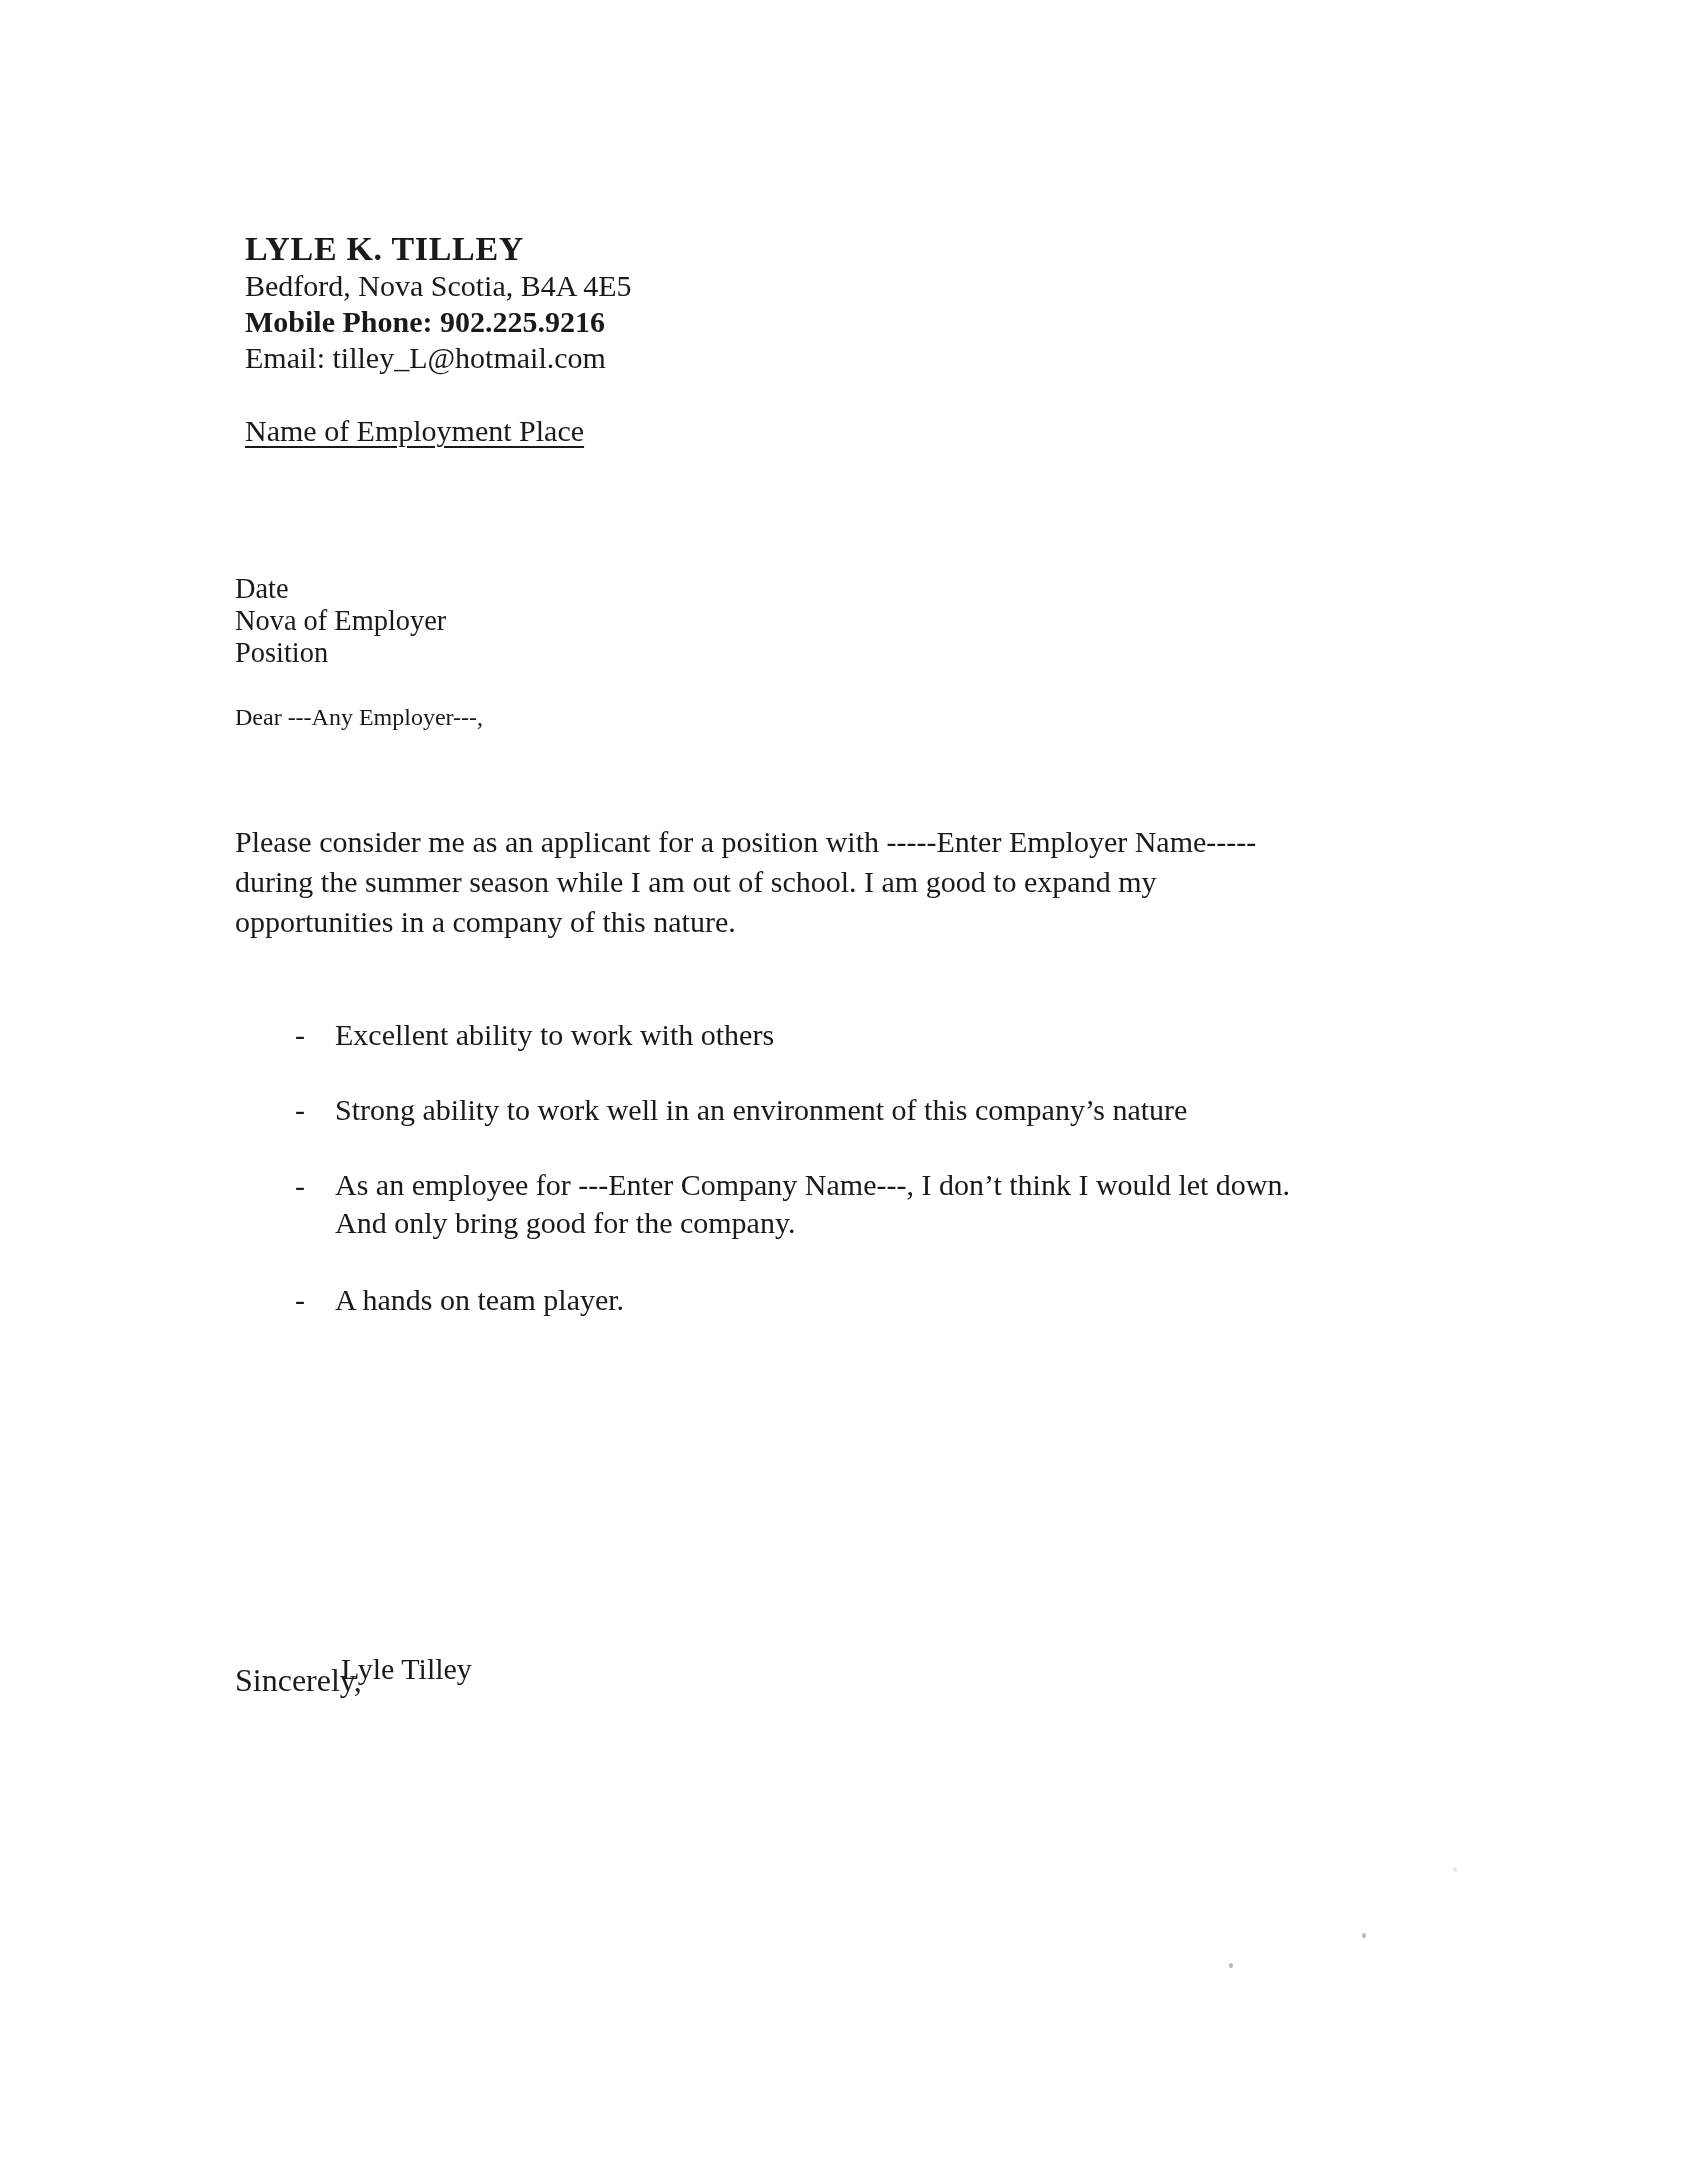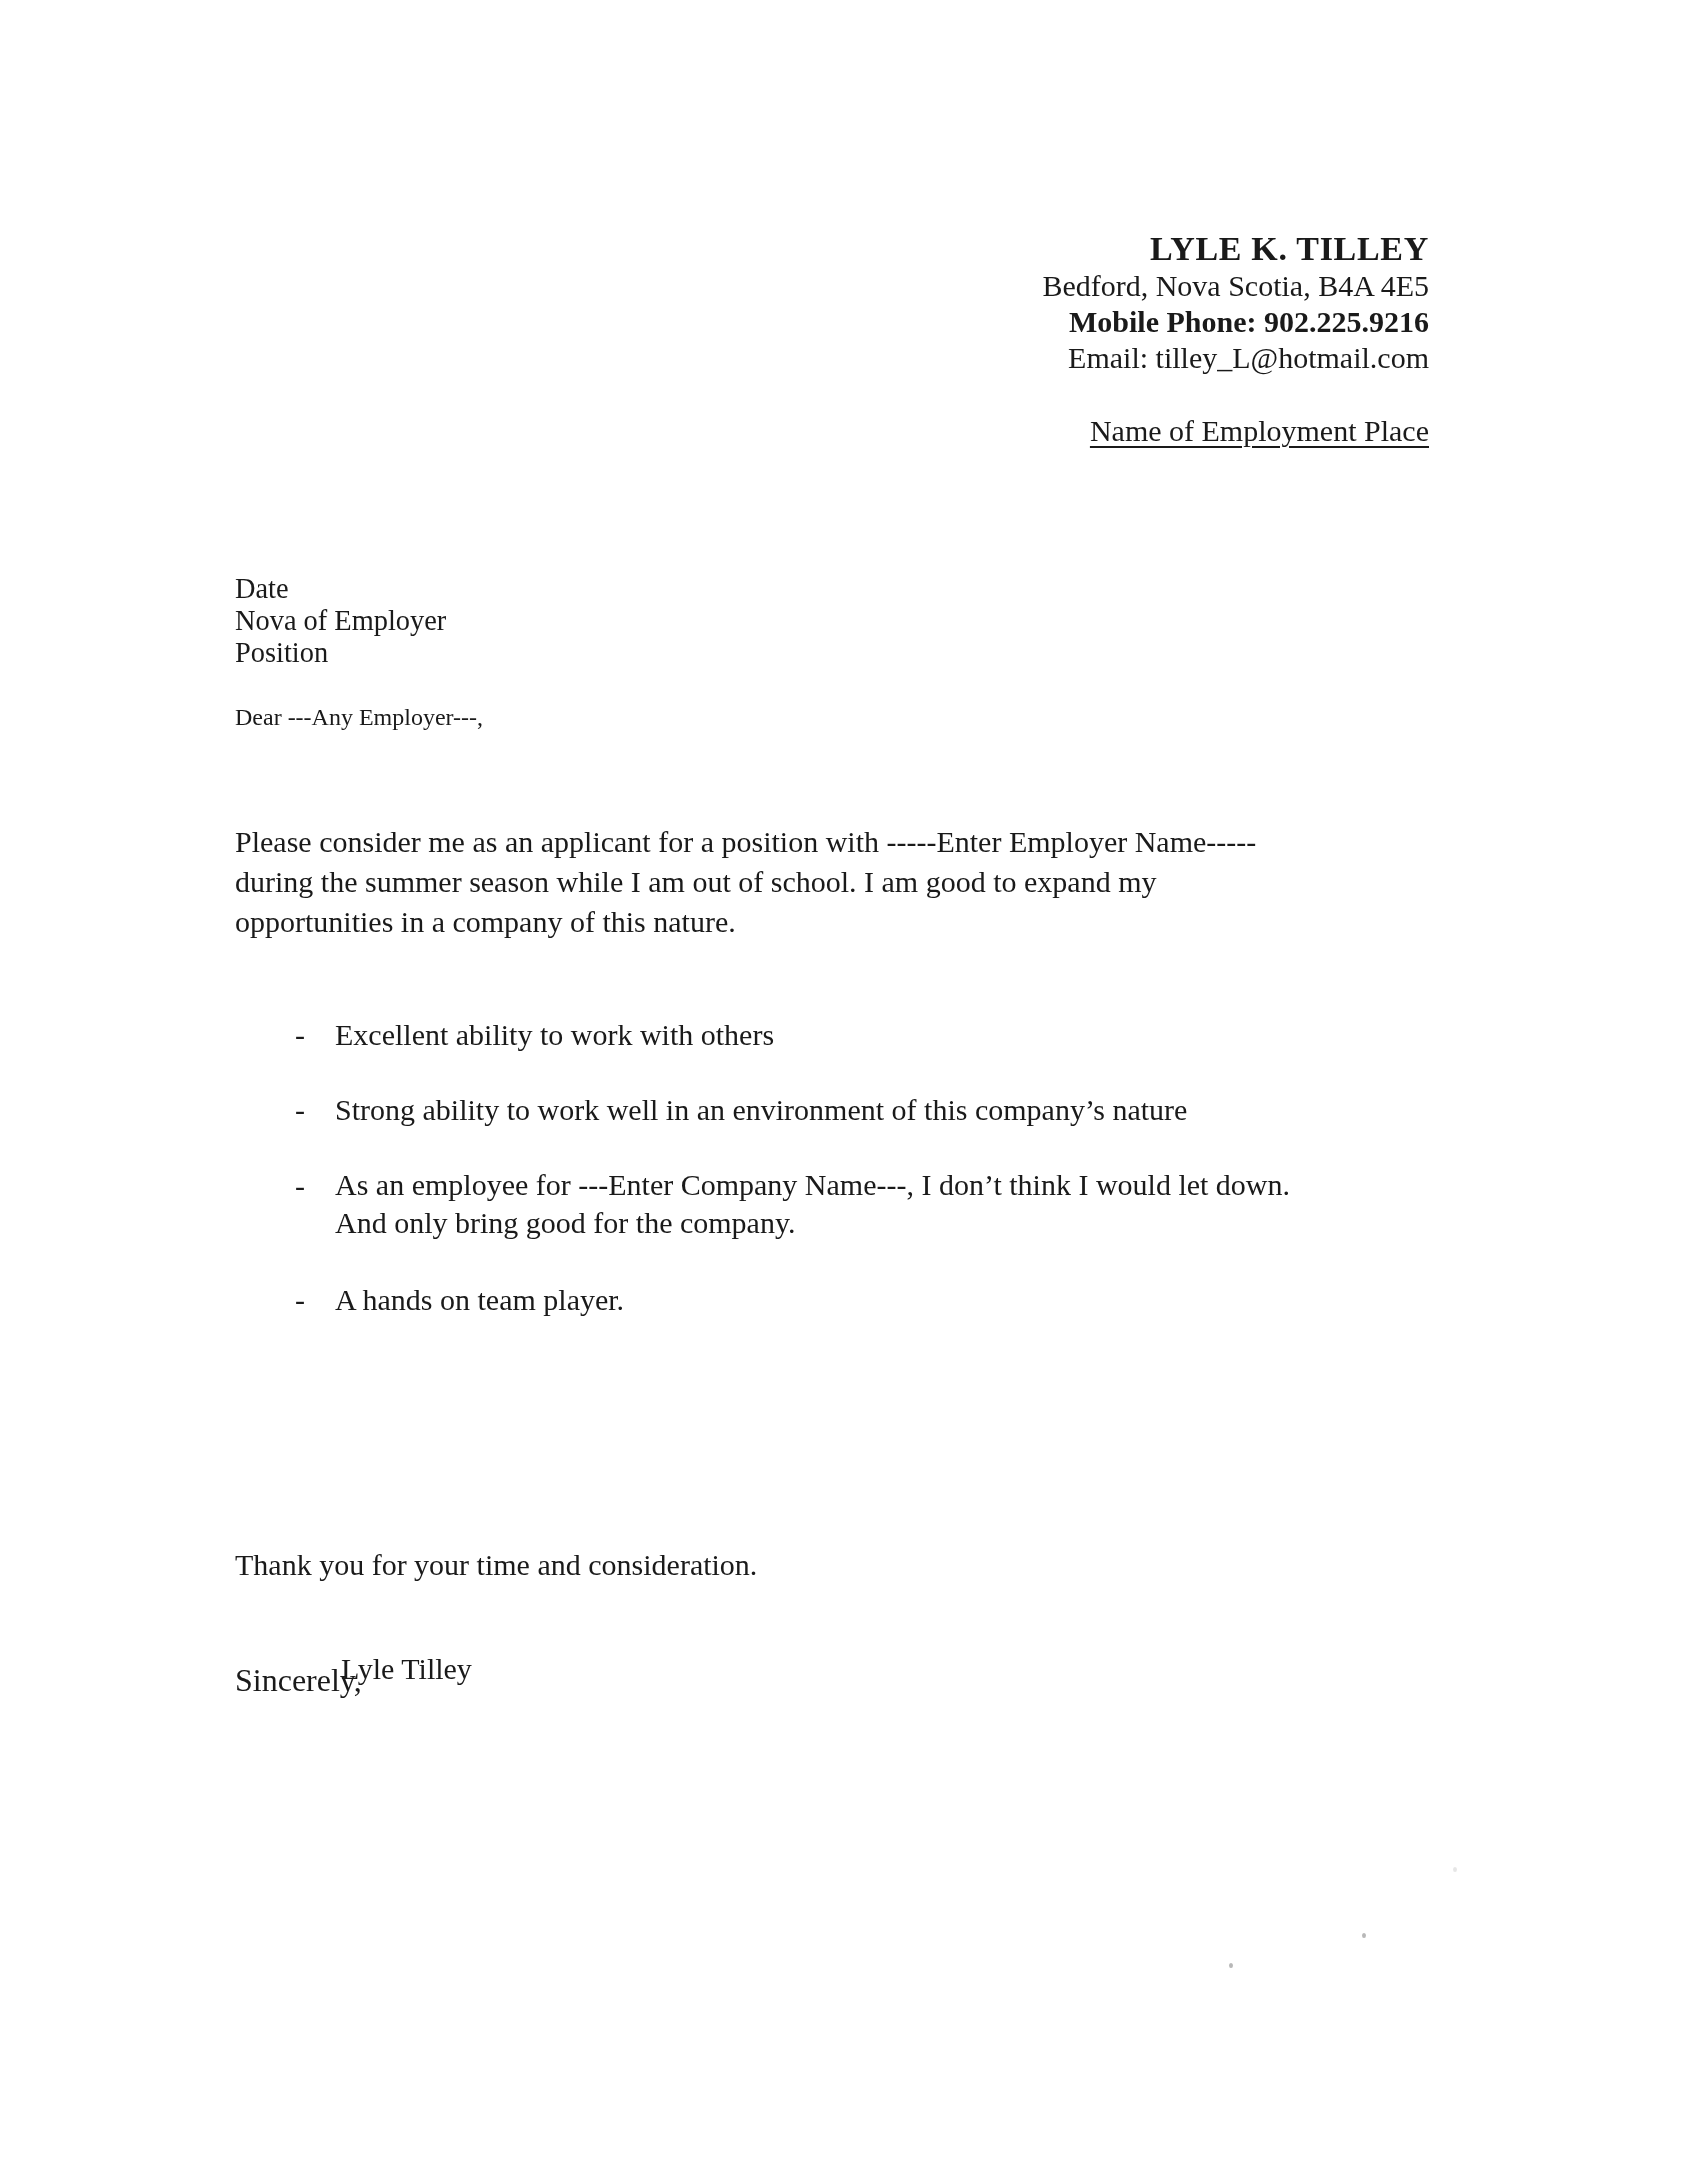--- a/index.html
+++ b/index.html
@@ -13,21 +13,21 @@
     height: 2183px;
     background: #ffffff;
     font-family: "Liberation Serif", "DejaVu Serif", serif;
     color: #1a1a1a;
     overflow: hidden;
   }
   .abs { position: absolute; }
   .centerbox {
     left: 245px;
     width: 1184px;
-    text-align: right;
+    text-align: left;
   }
   .header-name {
     font-size: 34px;
     font-weight: bold;
     line-height: 38px;
     letter-spacing: 0.7px;
   }
   .header-line {
     font-size: 30px;
     line-height: 36px;
@@ -140,21 +140,20 @@
   </div>
 
   <div class="abs bullet" style="top:1280px">
     <span class="bullet-marker">-</span>
     <div class="bullet-text">
       <div class="body-line">A hands on team player.</div>
     </div>
   </div>
 
 
-  <div class="abs body-line" style="left:235px; top:1545px">Thank you for your time and consideration.</div>
 
   <div class="abs sig-closing" style="left:235px; top:1663px">Sincerely,</div>
   <div class="abs sig-name" style="left:341px; top:1652px">Lyle Tilley</div>
 
   <div class="speck" style="left:1453px; top:1867px; opacity:0.35"></div>
   <div class="speck" style="left:1362px; top:1933px"></div>
   <div class="speck" style="left:1229px; top:1963px"></div>
 
 </div>
 

